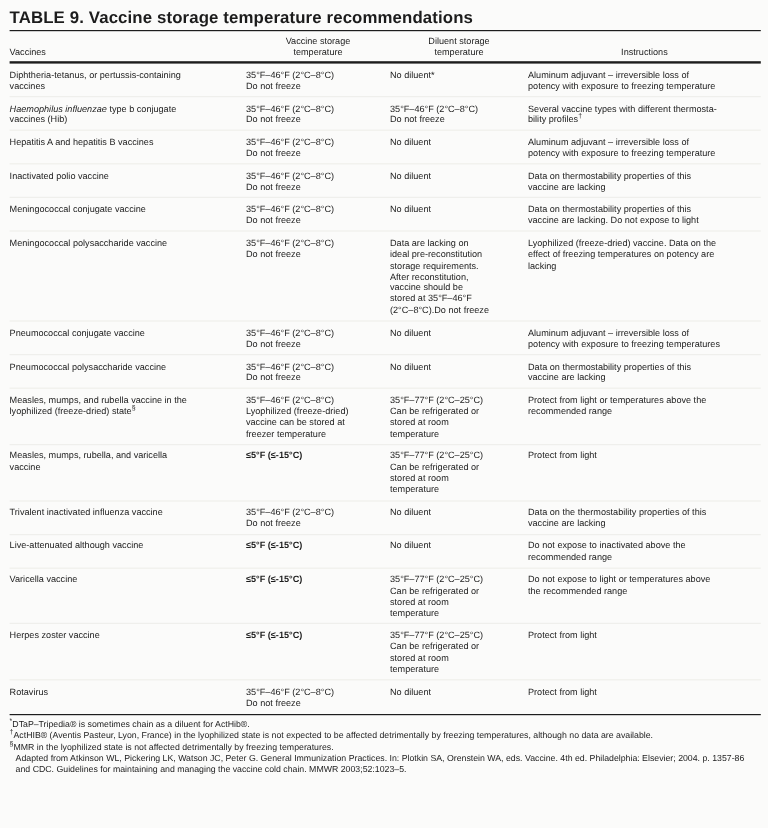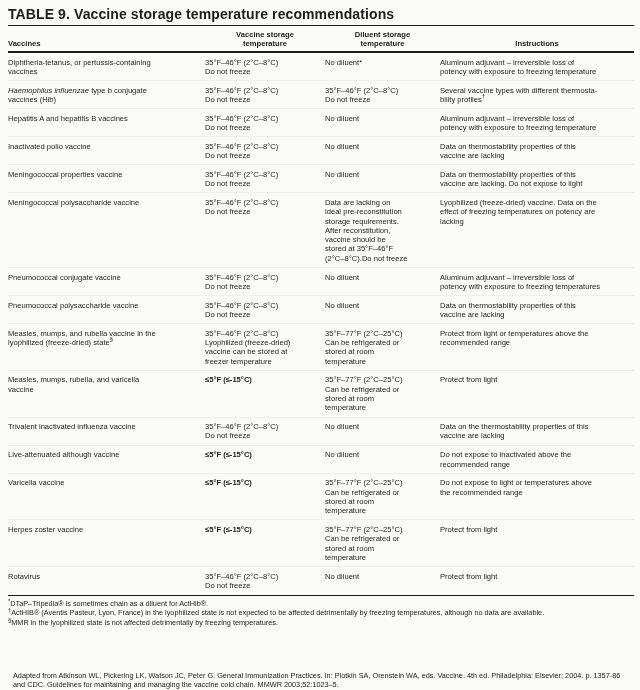--- a/index.html
+++ b/index.html
@@ -12,39 +12,39 @@
   .page { padding: 5px 6px 0 8px; }
   .title {
     font-size: 14px; font-weight: 700; letter-spacing: .1px;
     padding: 1px 0 3px 0;
     border-bottom: 1.7px solid #1d1d1d;
   }
   table.vtable {
     width: 626px; border-collapse: collapse; table-layout: fixed;
   }
   .vtable th {
-    font-size: 7.6px; font-weight: 700; line-height: 9px;
+    font-size: 7.6px; font-weight: 400; line-height: 9px;
     vertical-align: bottom; padding: 4px 0 3px 0;
     border-bottom: 2px solid #1d1d1d; white-space: pre-line;
   }
   .vtable th.h-left { text-align: left; }
   .vtable th.h-center { text-align: center; }
   .vtable td {
     font-size: 7.6px; line-height: 9.3px; vertical-align: top;
     padding: 4.5px 6px 4px 0; white-space: pre-line;
     word-wrap: break-word;
   }
   .vtable tbody tr + tr td { border-top: 1px solid #efefec; }
   .bold { font-weight: 700; }
   .vtable i { font-style: italic; }
   sup.mark { font-size: 5.8px; line-height: 0; vertical-align: super; }
   .footrule { border-top: 1.4px solid #1d1d1d; margin-top: 1px; }
   .footnotes { font-size: 7.3px; line-height: 9.4px; padding: 2.5px 2px 0 0; }
   .footnote { padding-left: 8px; text-indent: -8px; }
-  .footnote.plain { padding-left: 5px; text-indent: 0; margin-top: 44px; }
+  .footnote.plain { padding-left: 5px; text-indent: 0; }
 </style>
 </head>
 <body>
 
 <div class="page">
 
   <div class="title">TABLE 9. Vaccine storage temperature recommendations</div>
 
   <table class="vtable">
     <colgroup>
@@ -97,21 +97,21 @@
   <tr>
     <td>Inactivated polio vaccine</td>
     <td>35°F–46°F (2°C–8°C)
 Do not freeze</td>
     <td>No diluent</td>
     <td>Data on thermostability properties of this
 vaccine are lacking</td>
   </tr>
 
   <tr>
-    <td>Meningococcal properties vaccine</td>
+    <td>Meningococcal conjugate vaccine</td>
     <td>35°F–46°F (2°C–8°C)
 Do not freeze</td>
     <td>No diluent</td>
     <td>Data on thermostability properties of this
 vaccine are lacking. Do not expose to light</td>
   </tr>
 
   <tr>
     <td>Meningococcal polysaccharide vaccine</td>
     <td>35°F–46°F (2°C–8°C)

